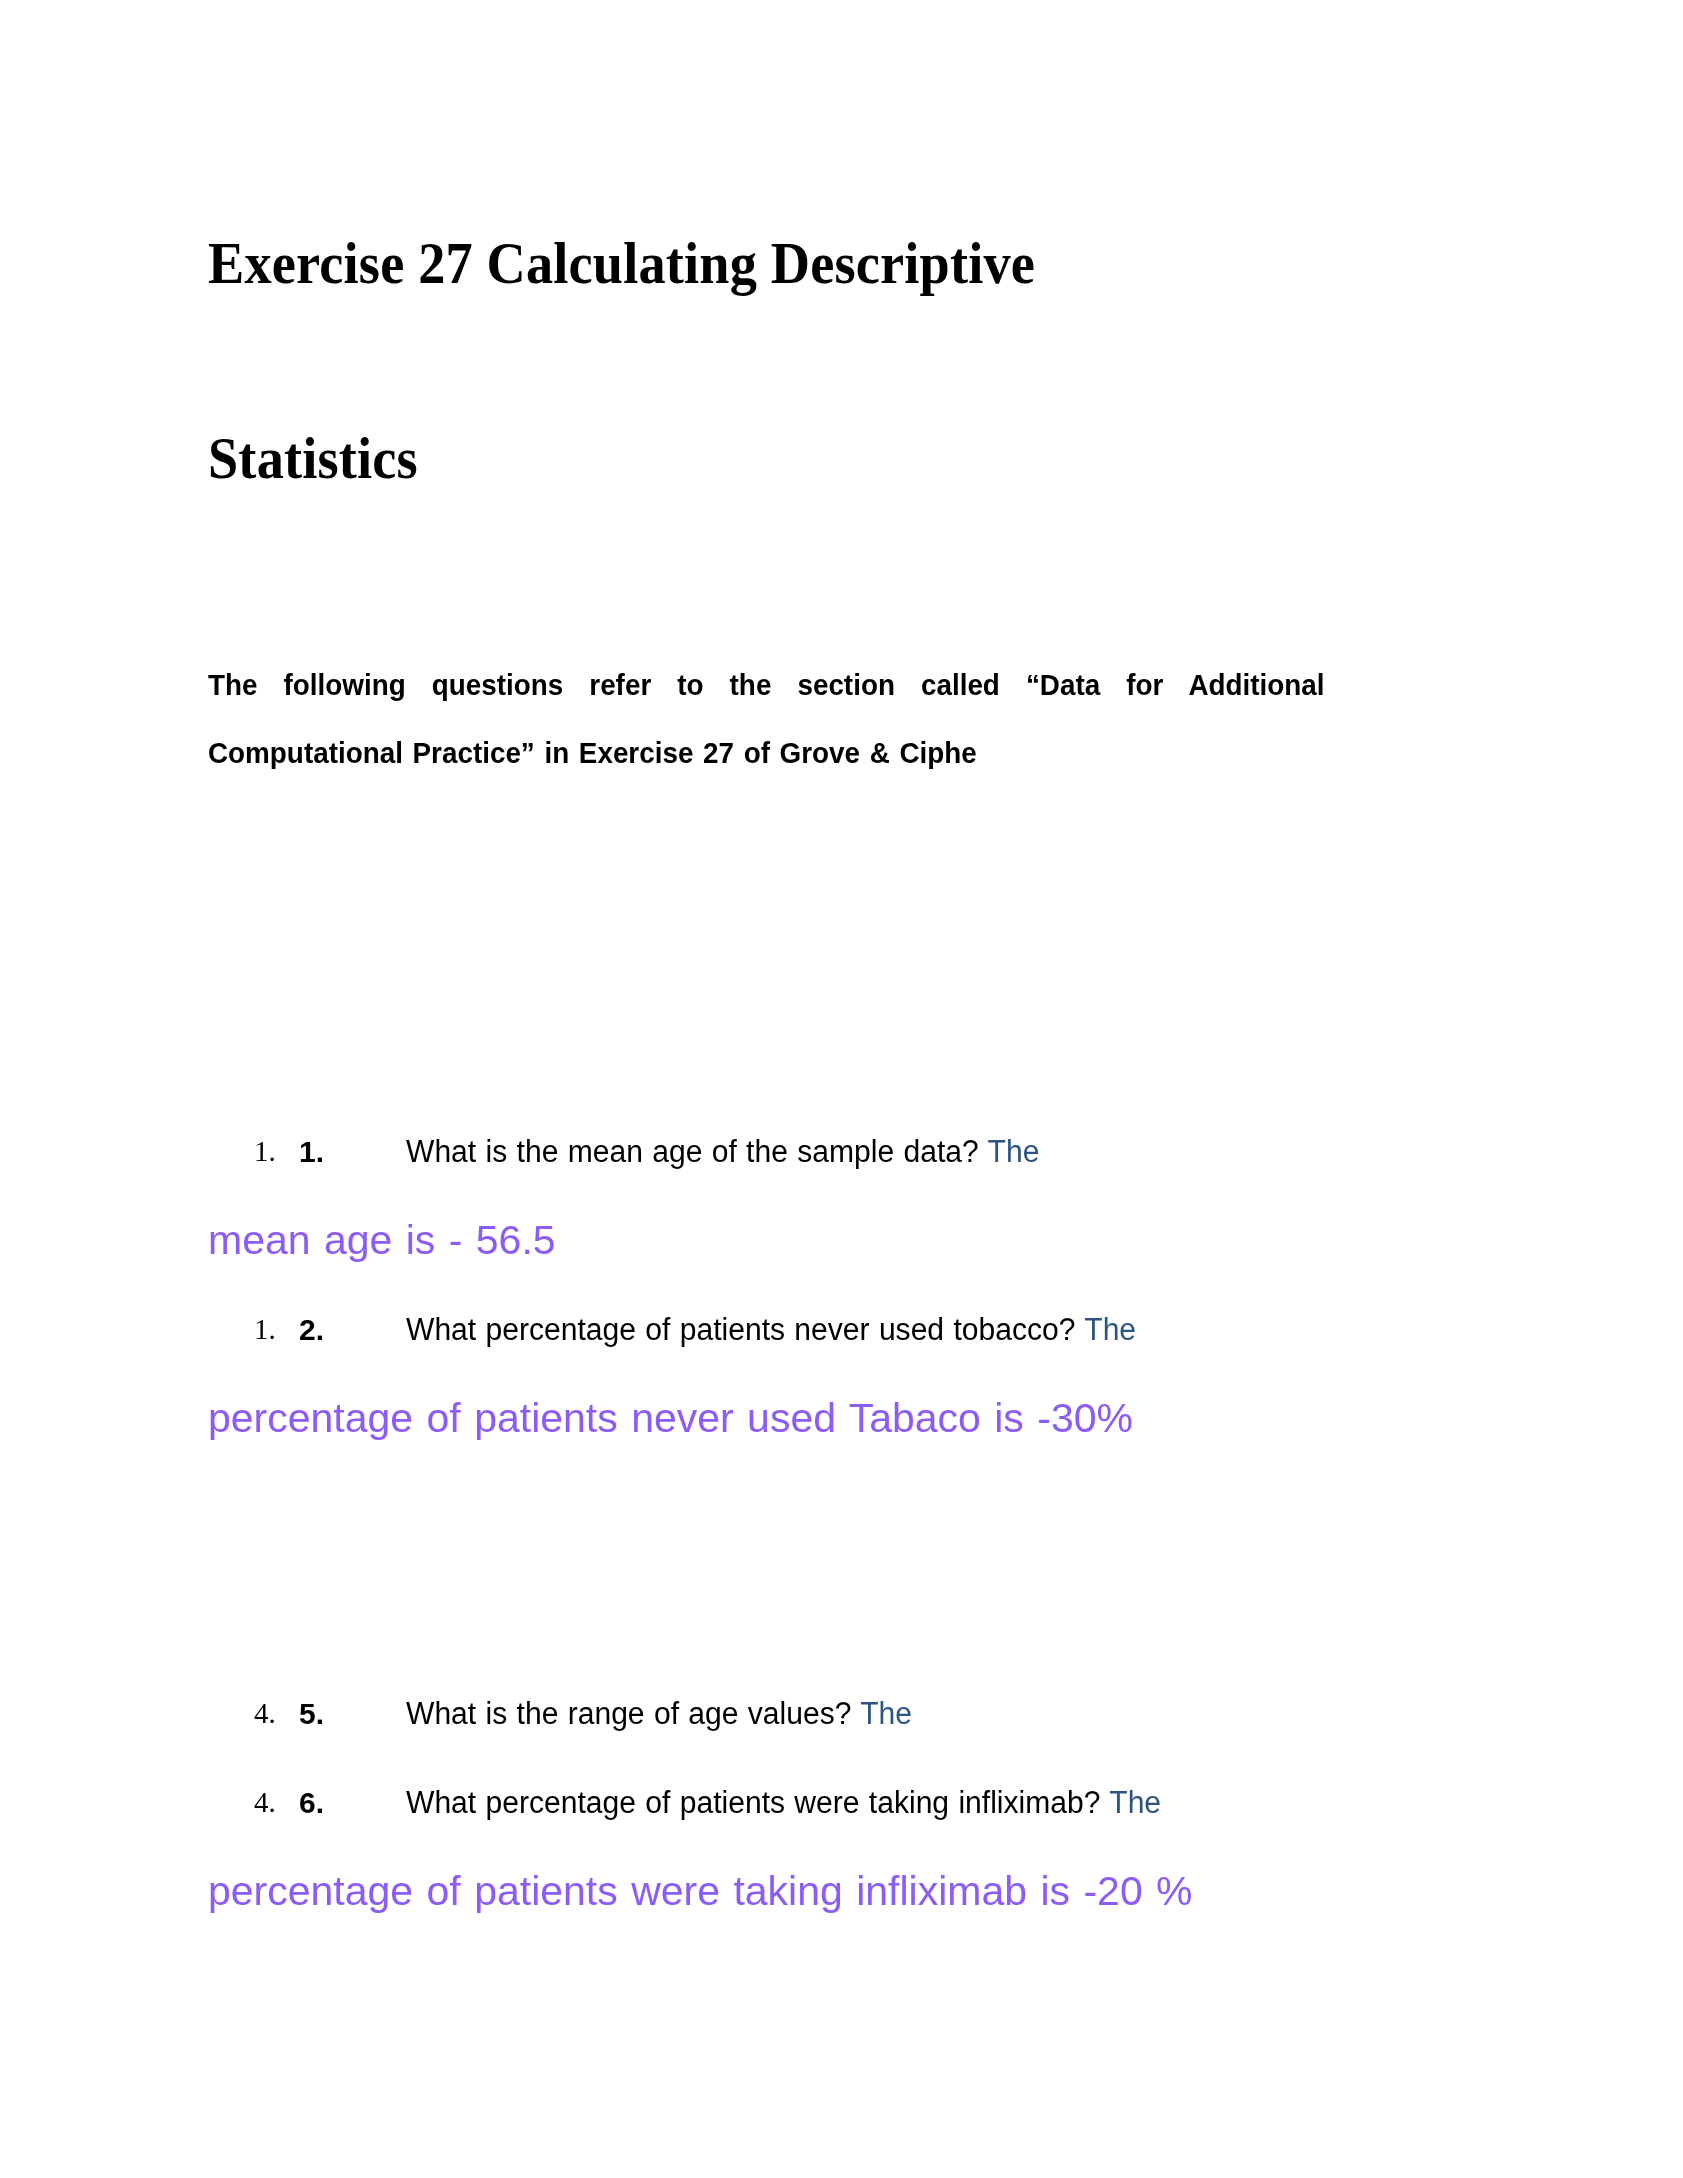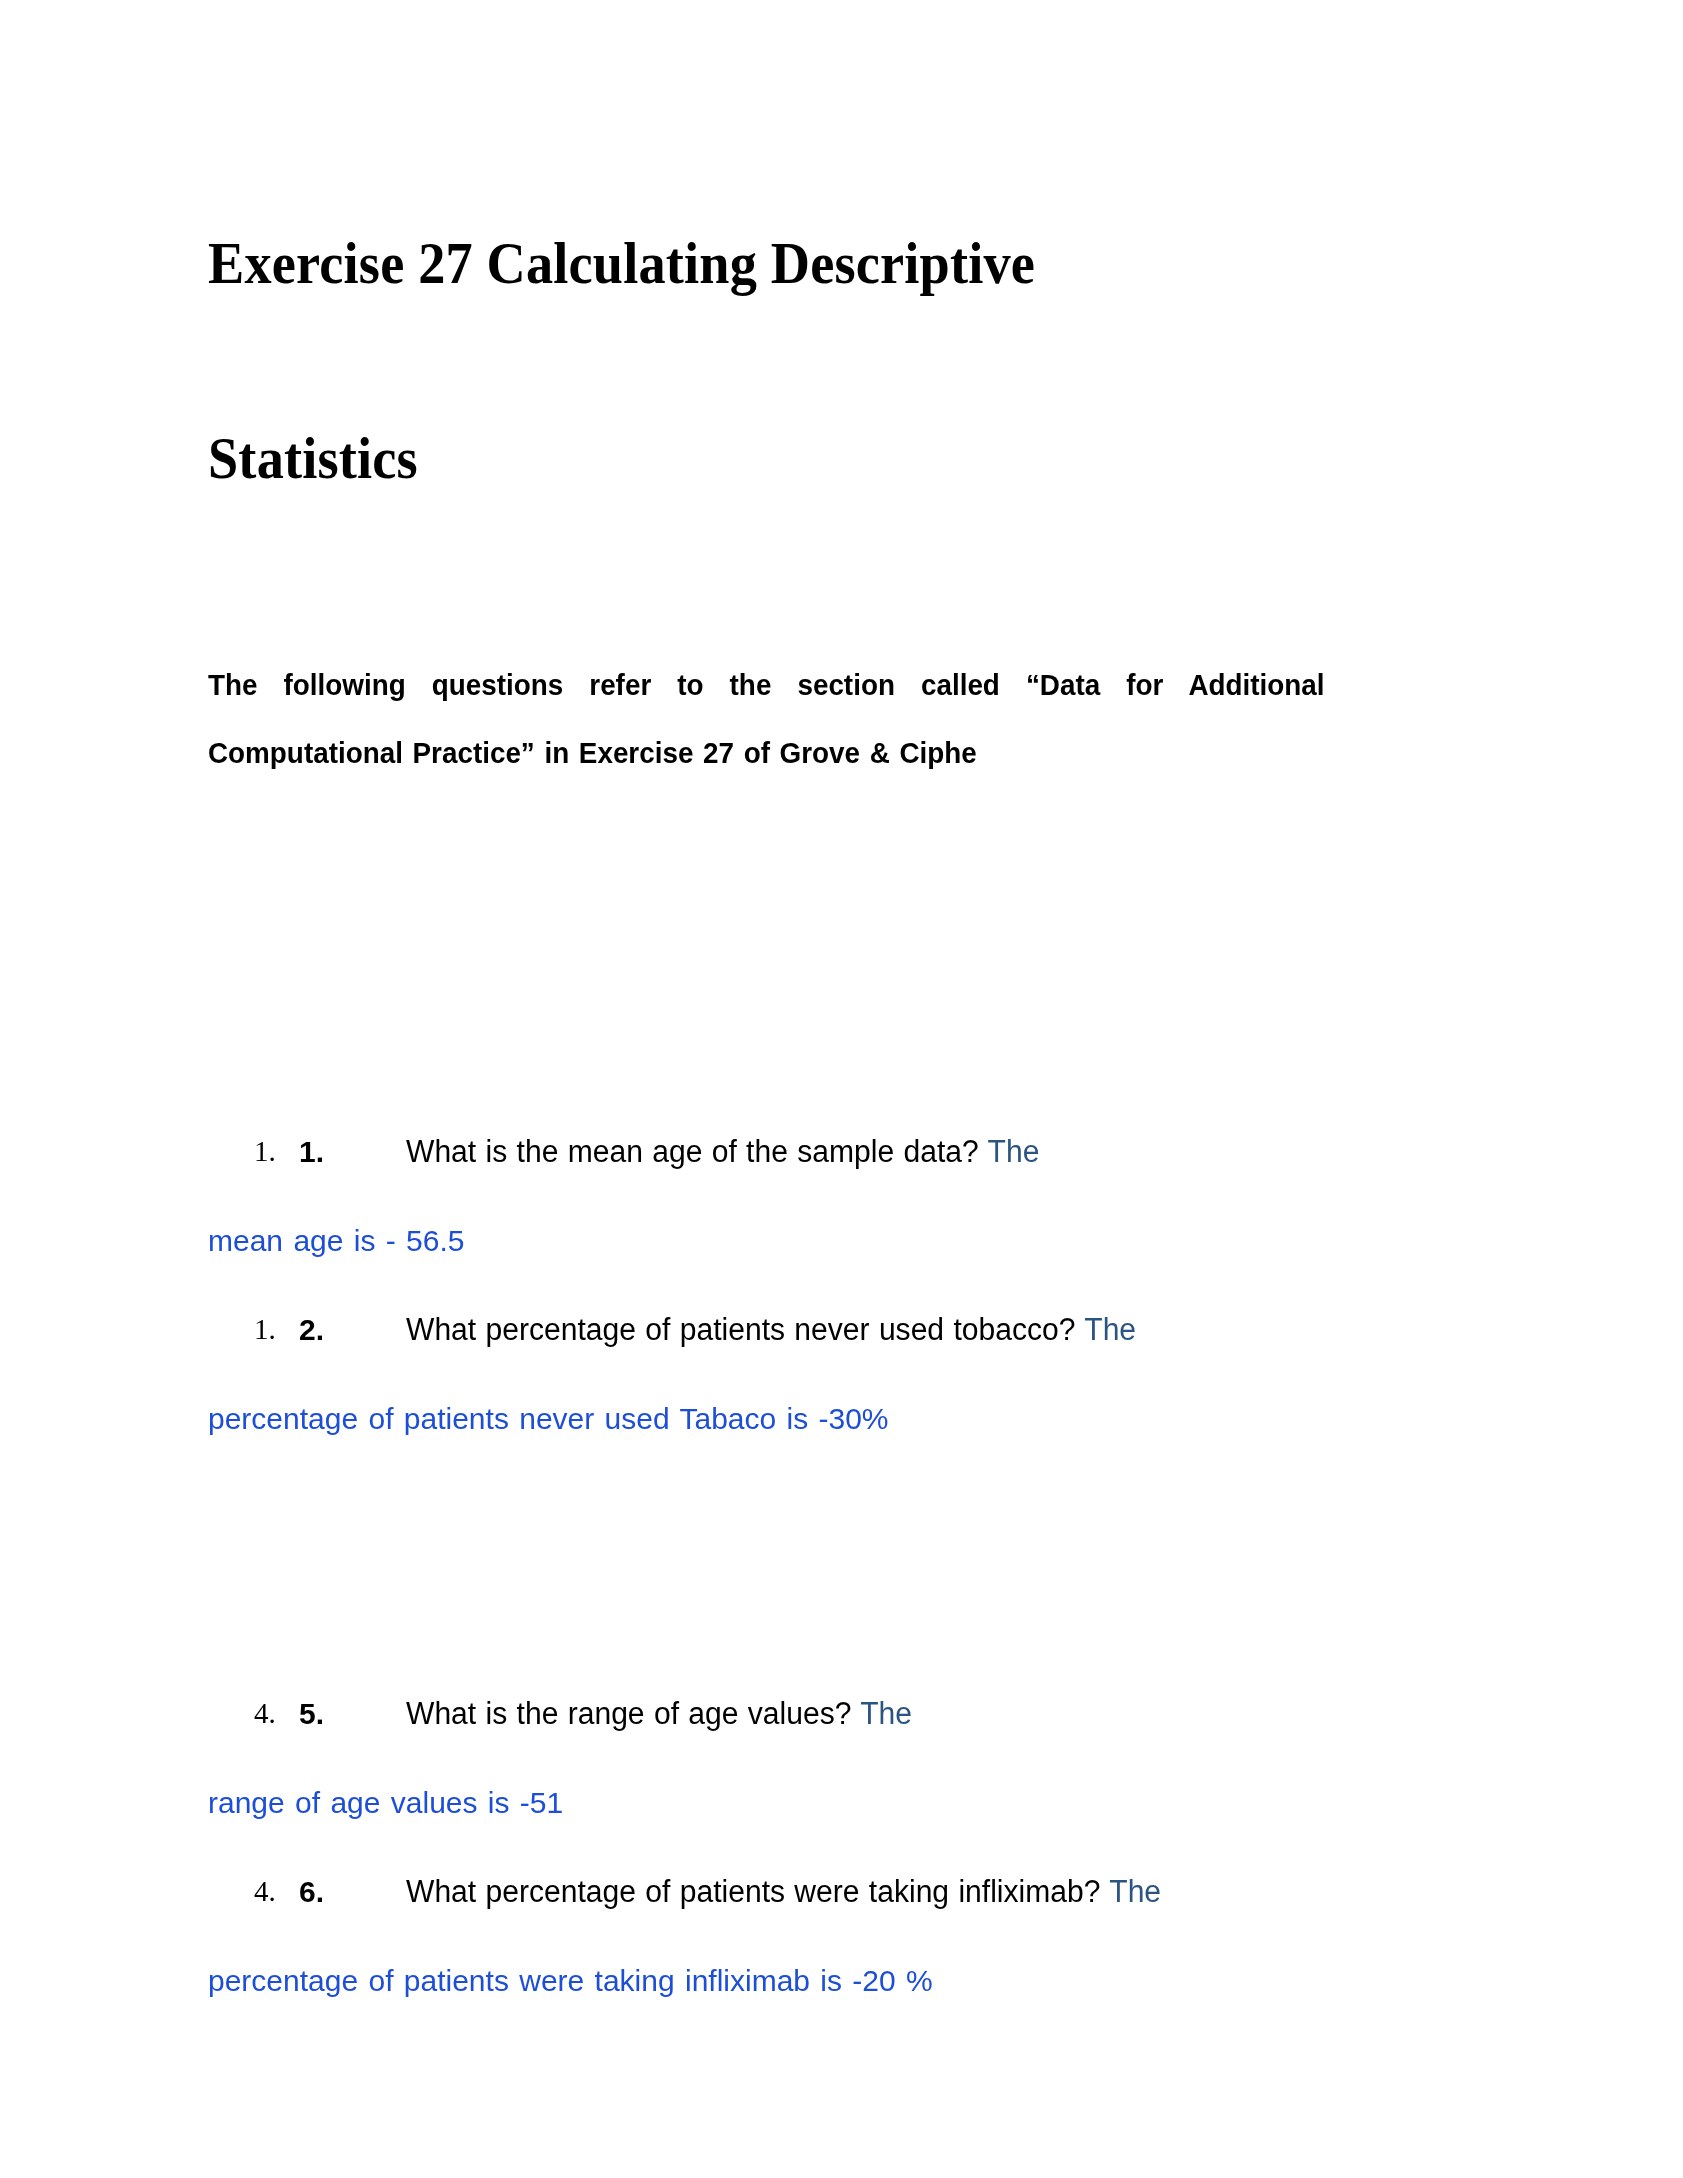--- a/index.html
+++ b/index.html
@@ -122,22 +122,22 @@
 
   .ans-head {
     color: #2b5580;
   }
 
   .ans-cont {
     position: relative;
     height: 89px;
     line-height: 89px;
     font-family: "Liberation Sans", sans-serif;
-    font-size: 30px;
-    color: #1d4ed8;
+    font-size: 41px;
+    color: #8b5cf6;
     white-space: nowrap;
     word-spacing: 2px;
   }
 
   .spacer-big {
     height: 206px;
   }
 
   .sp { white-space: pre; }
 </style>
@@ -174,21 +174,20 @@
       </div>
 
       <div class="spacer-big"></div>
 
       <div class="q-block">
         <div class="q-line">
           <span class="marker-outer">4.</span>
           <span class="marker-inner">5.</span>
           <span class="q-text"><span>What is the  range of age  values?</span><span class="sp"> </span><span class="ans-head">The</span></span>
         </div>
-        <div class="ans-cont">range of age  values is -51</div>
       </div>
 
       <div class="q-block">
         <div class="q-line">
           <span class="marker-outer">4.</span>
           <span class="marker-inner">6.</span>
           <span class="q-text"><span>What percentage of patients  were taking  infliximab?</span><span class="sp"> </span><span class="ans-head">The</span></span>
         </div>
         <div class="ans-cont">percentage of patients  were taking  infliximab is -20 %</div>
       </div>

